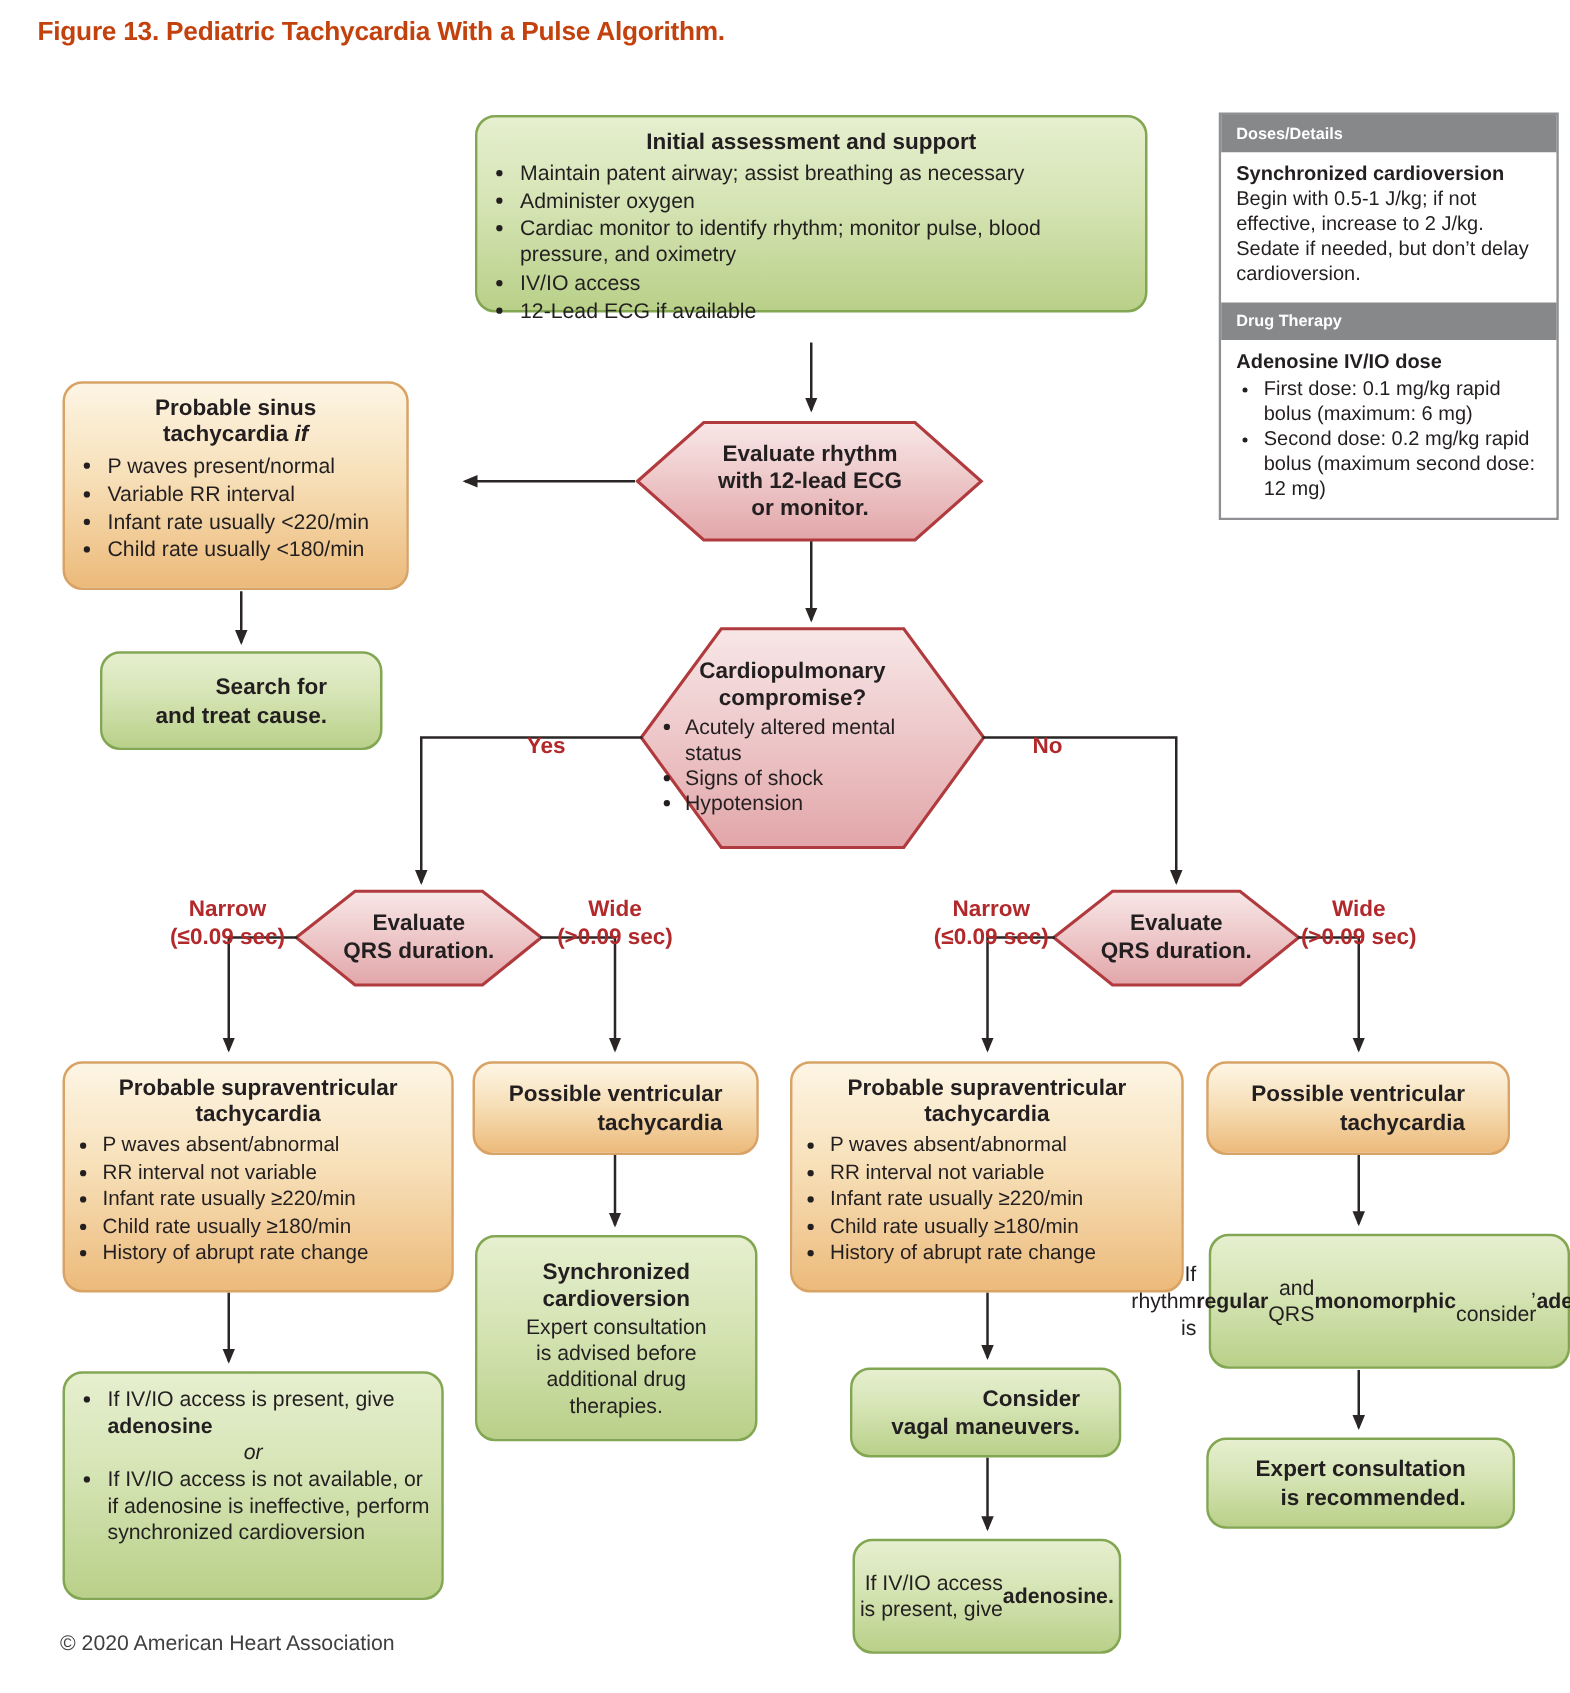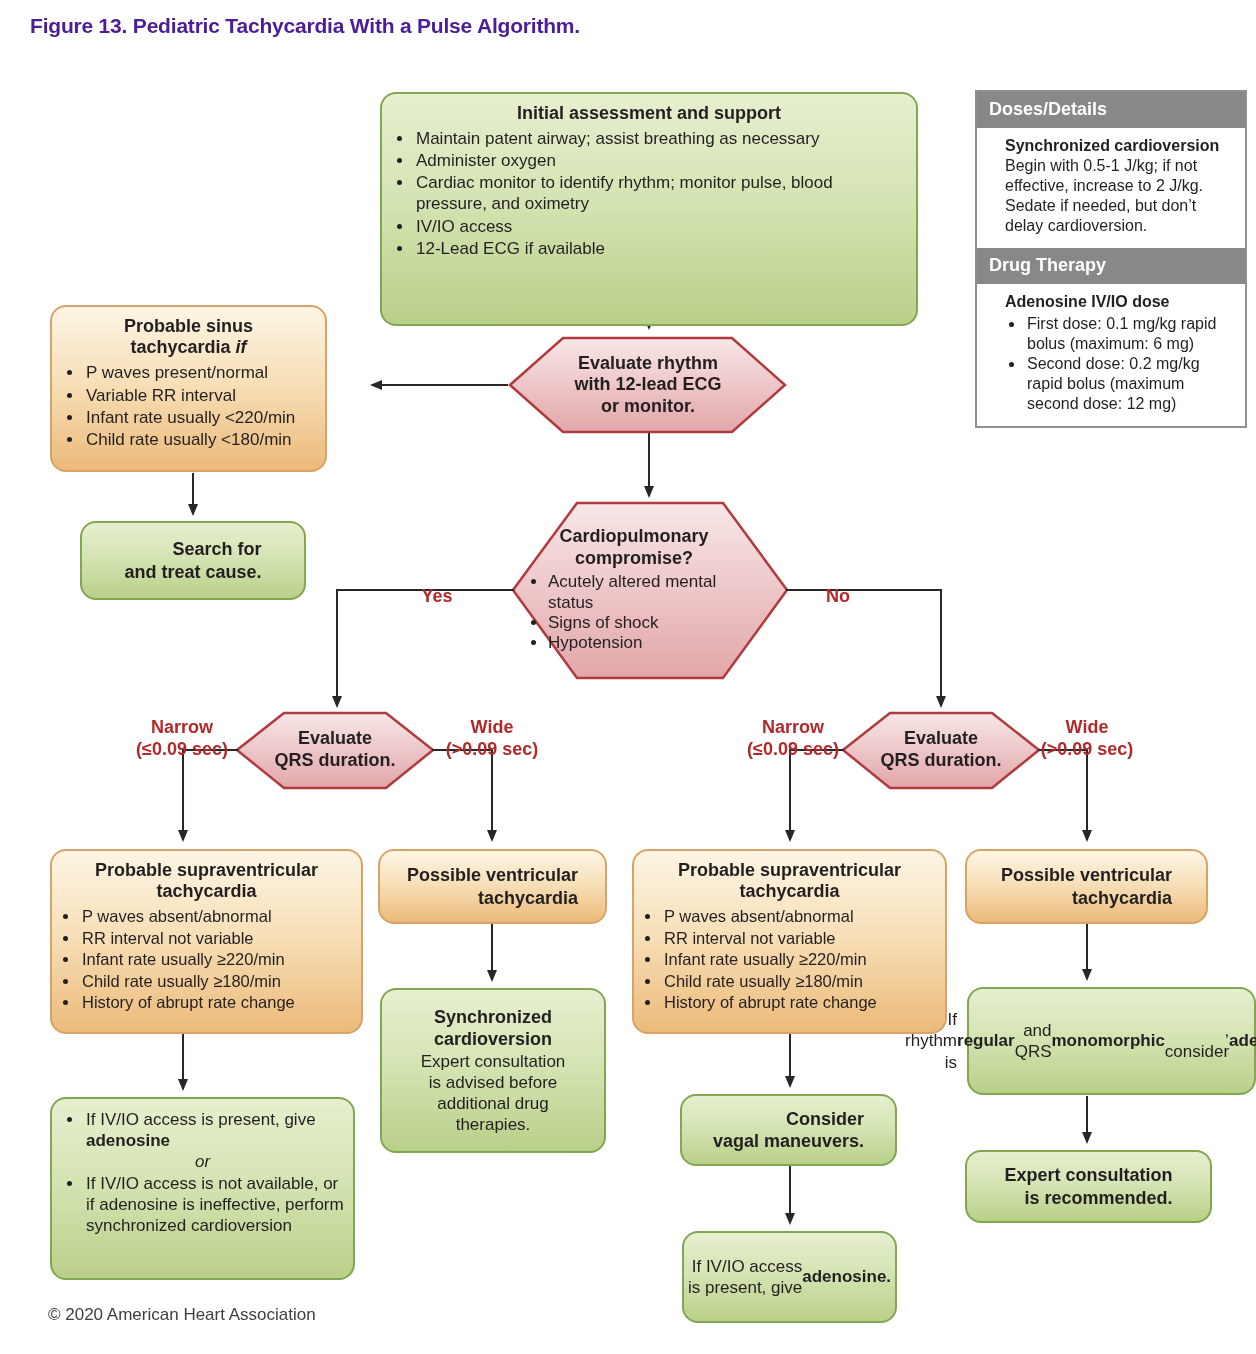--- a/index.html
+++ b/index.html
@@ -1,39 +1,39 @@
 <!DOCTYPE html>
 <html><head>
 <meta charset="utf-8">
 <style>
   html,body { margin:0; padding:0; background:#ffffff; }
   body { font-family:"Liberation Sans", sans-serif; color:#231f20; }
   #canvas { position:relative; width:1256px; height:1354px; background:#fff; overflow:hidden; }
 
-  #fig-title { position:absolute; left:30px; top:14px; font-size:21px; font-weight:bold; letter-spacing:-0.2px; color:#4c1d95; }
+  #fig-title { position:absolute; left:30px; top:14px; font-size:21px; font-weight:bold; letter-spacing:-0.2px; color:#c2410c; }
 
   #connector-layer { position:absolute; left:0; top:0; width:1256px; height:1354px; z-index:0; }
 
   .box { position:absolute; box-sizing:border-box; border-radius:16px; z-index:2; }
   .green  { background:linear-gradient(180deg,#e6efcf 0%,#d5e4b4 45%,#b9d089 100%); border:2px solid #82a651; }
   .orange { background:linear-gradient(180deg,#fdf5e4 0%,#f7e0b9 45%,#ecba7a 100%); border:2px solid #d8a365; }
 
   .box-title { font-weight:bold; text-align:center; font-size:18px; line-height:1.18; padding-top:9px; }
   ul.bullets { margin:4px 0 0 0; padding:0 8px 0 32px; font-size:17px; line-height:1.24; }
   ul.bullets li { margin:0 0 1px 0; padding-left:2px; }
 
   .center-box { display:flex; align-items:center; justify-content:center; text-align:right; }
   .bold-text { font-weight:bold; font-size:18px; line-height:1.25; }
   .reg-text  { font-size:17px; line-height:1.25; }
 
   
   #doses-panel { position:absolute; left:975px; top:90px; width:272px; z-index:2;
                  border:2px solid #8e9093; background:#fff; box-sizing:border-box; }
-  .panel-header { background:#87888a; color:#fff; font-weight:bold; font-size:18px; padding:7px 12px 8px 12px; }
-  .panel-body { padding:8px 12px 12px 28px; font-size:16px; line-height:1.25; background:#fff; }
+  .panel-header { background:#87888a; color:#fff; font-weight:bold; font-size:13px; padding:7px 12px 8px 12px; }
+  .panel-body { padding:8px 12px 12px 12px; font-size:16px; line-height:1.25; background:#fff; }
   .panel-body .pb-title { font-weight:bold; }
   ul.panel-bullets { margin:2px 0 0 0; padding-left:20px; }
   ul.panel-bullets li { margin:0; padding-left:2px; }
 
   
   .hex-text { position:absolute; z-index:3; display:flex; flex-direction:column; align-items:center; justify-content:center;
               text-align:center; font-weight:bold; font-size:18px; line-height:1.2; }
   .hex-text ul { font-weight:normal; text-align:left; margin:3px 0 0 0; padding-left:24px; font-size:17px; line-height:1.2; }
 
   
@@ -77,21 +77,21 @@
     <path d="M844,750 L790,750 L790,840" fill="none" stroke="#2a2626" stroke-width="2" marker-end="url(#arrow)"></path>
     <path d="M1038,750 L1087,750 L1087,840" fill="none" stroke="#2a2626" stroke-width="2" marker-end="url(#arrow)"></path>
     <path d="M183,1034 L183,1089" fill="none" stroke="#2a2626" stroke-width="2" marker-end="url(#arrow)"></path>
     <path d="M492,924 L492,980" fill="none" stroke="#2a2626" stroke-width="2" marker-end="url(#arrow)"></path>
     <path d="M790,1034 L790,1086" fill="none" stroke="#2a2626" stroke-width="2" marker-end="url(#arrow)"></path>
     <path d="M790,1166 L790,1223" fill="none" stroke="#2a2626" stroke-width="2" marker-end="url(#arrow)"></path>
     <path d="M1087,924 L1087,979" fill="none" stroke="#2a2626" stroke-width="2" marker-end="url(#arrow)"></path>
     <path d="M1087,1096 L1087,1142" fill="none" stroke="#2a2626" stroke-width="2" marker-end="url(#arrow)"></path>
   </svg>
 
-  <div class="box green" style="left:380px; top:92px; width:538px; height:234px;">
+  <div class="box green" style="left:380px; top:92px; width:538px; height:158px;">
     <div class="box-title">Initial assessment and support</div>
     <ul class="bullets">
         <li>Maintain patent airway; assist breathing as necessary</li>
         <li>Administer oxygen</li>
         <li>Cardiac monitor to identify rhythm; monitor pulse, blood pressure, and oximetry</li>
         <li>IV/IO access</li>
         <li>12-Lead ECG if available</li>
       </ul>
   </div>
 

